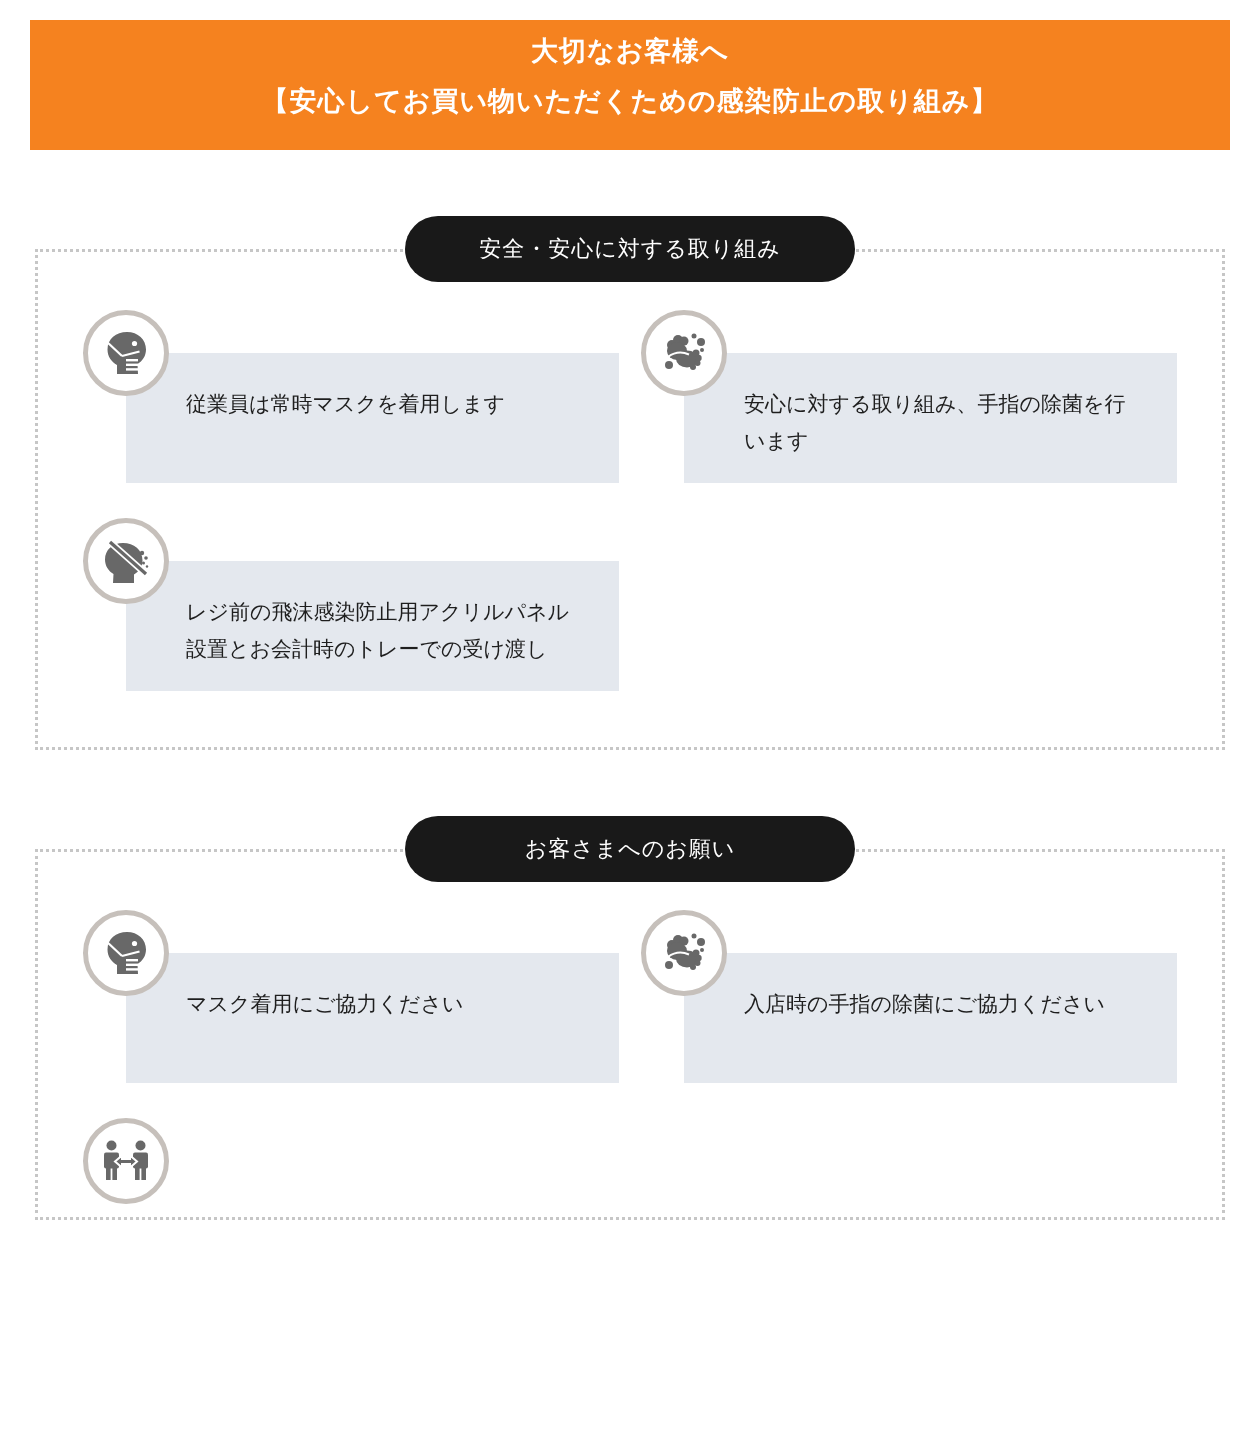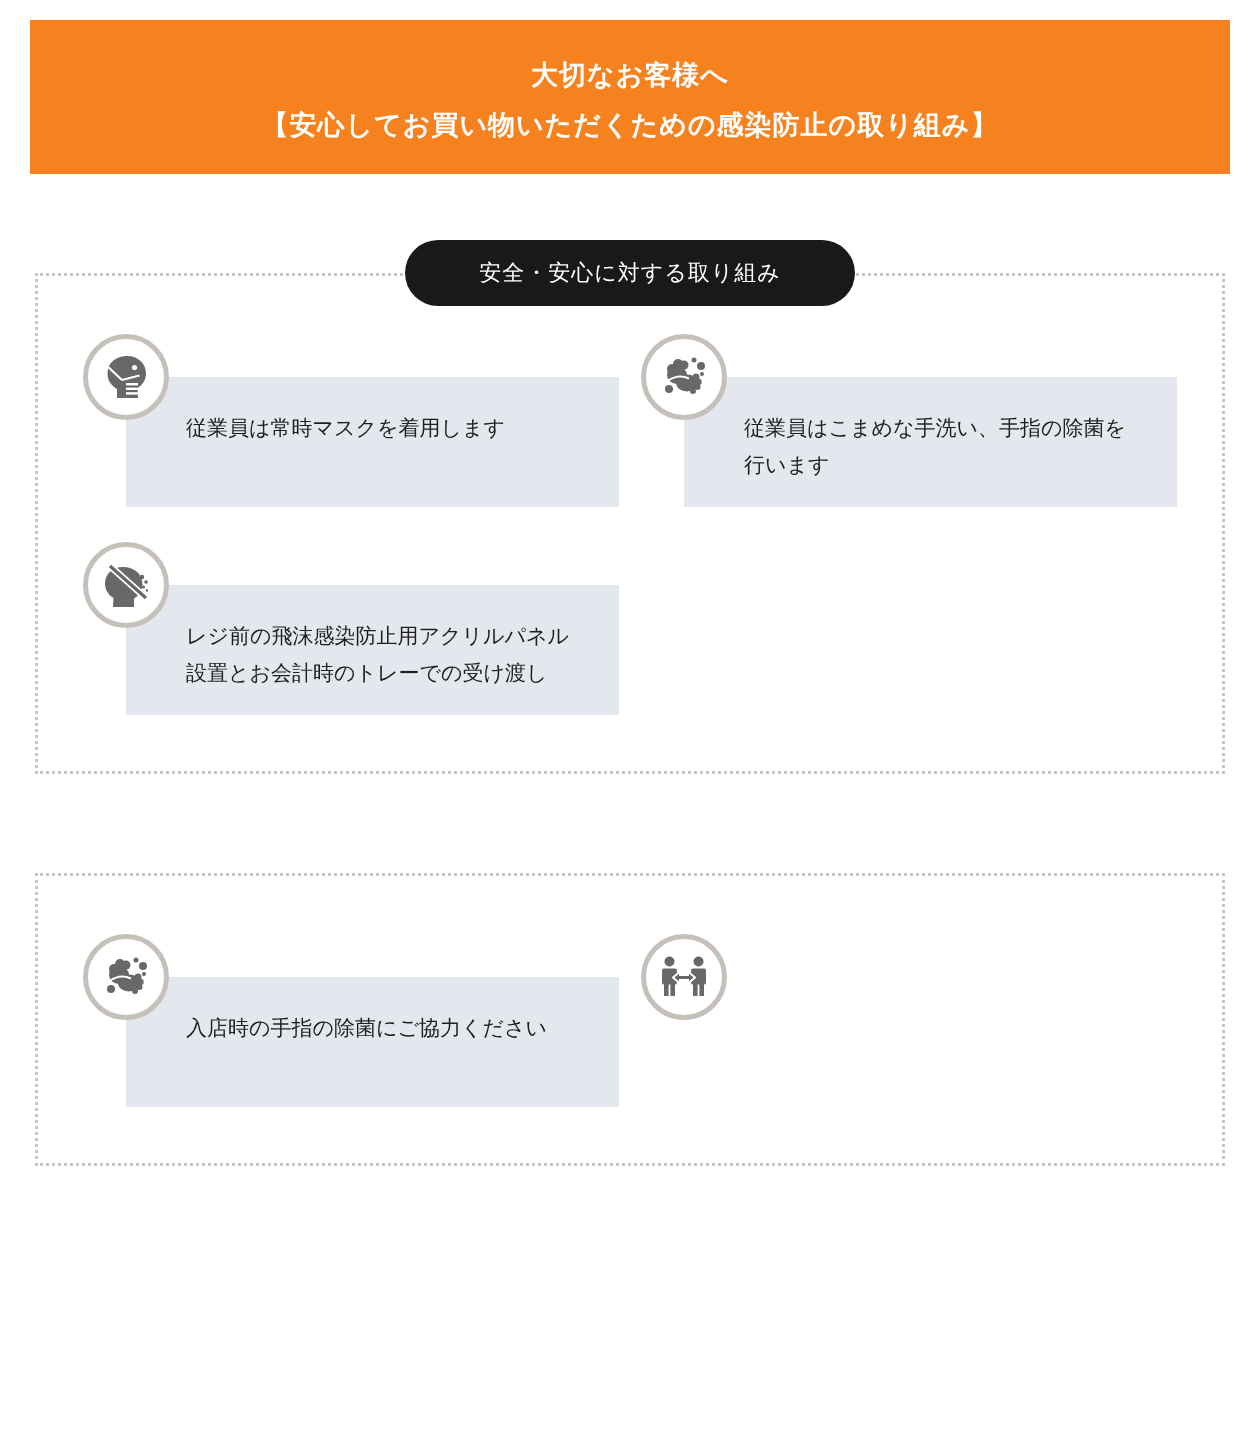--- a/index.html
+++ b/index.html
@@ -14,21 +14,21 @@
   *{box-sizing:border-box;}
   html,body{margin:0;padding:0;}
   body{
     width:1260px;height:1440px;background:#fff;
     font-family:"Liberation Sans","DejaVu Sans",sans-serif;
     color:var(--text);overflow:hidden;
   }
   
   .banner{
     margin:20px 30px 0;background:var(--accent);color:#fff;
-    text-align:center;padding:40px 20px 34px;
+    text-align:center;padding:16px 20px 34px;
   }
   .banner-line{font-size:27px;line-height:30px;font-weight:700;letter-spacing:1px;}
   .banner-line + .banner-line{margin-top:20px;}
   
   .section{position:relative;margin:66px 35px 0;padding-top:33px;}
   .pill{
     position:absolute;top:0;left:50%;transform:translateX(-50%);
     width:450px;height:66px;border-radius:33px;background:var(--pill);
     color:#fff;display:flex;align-items:center;justify-content:center;
     font-size:22px;font-weight:500;letter-spacing:1px;z-index:2;white-space:nowrap;
@@ -136,42 +136,55 @@
     </div>
   </div>
 
   <div class="item">
     <div class="badge">
       <svg class="icon" width="48" height="48">
                   <use href="#hand-wash-icon"></use>
                 </svg>
     </div>
     <div class="card">
-      <p class="card-text">従業員はこまめな手洗い、手指の除菌を行います</p>
+      <p class="card-text">安心に対する取り組み、手指の除菌を行います</p>
     </div>
   </div>
 
 
   <div class="item">
     <div class="badge">
       <svg class="icon" width="48" height="48">
                   <use href="#no-droplet-icon"></use>
                 </svg>
     </div>
     <div class="card">
       <p class="card-text">レジ前の飛沫感染防止用アクリルパネル設置とお会計時のトレーでの受け渡し</p>
     </div>
   </div>
 </div>
     </div>
   </section>
 
   <section class="section">
+    <div class="pill">
+      <span class="pill-text">お客さまへのお願い</span>
+    </div>
     <div class="panel">
       <div class="grid">
+  <div class="item">
+    <div class="badge">
+      <svg class="icon" width="48" height="48">
+                  <use href="#mask-face-icon"></use>
+                </svg>
+    </div>
+    <div class="card">
+      <p class="card-text">マスク着用にご協力ください</p>
+    </div>
+  </div>
 
   <div class="item">
     <div class="badge">
       <svg class="icon" width="48" height="48">
                   <use href="#hand-wash-icon"></use>
                 </svg>
     </div>
     <div class="card">
       <p class="card-text">入店時の手指の除菌にご協力ください</p>
     </div>

